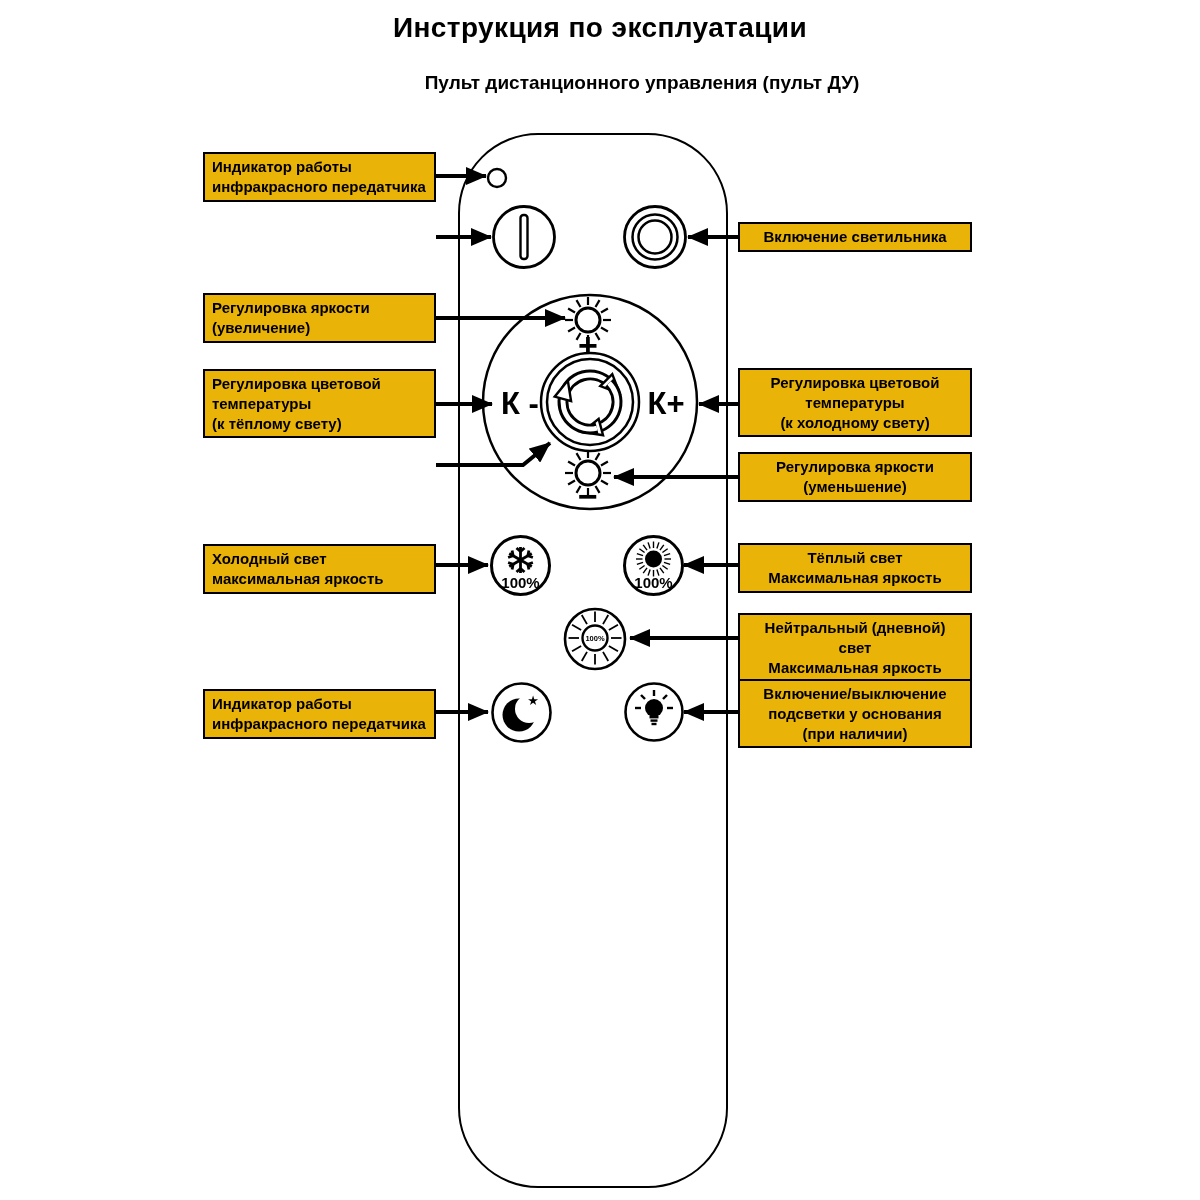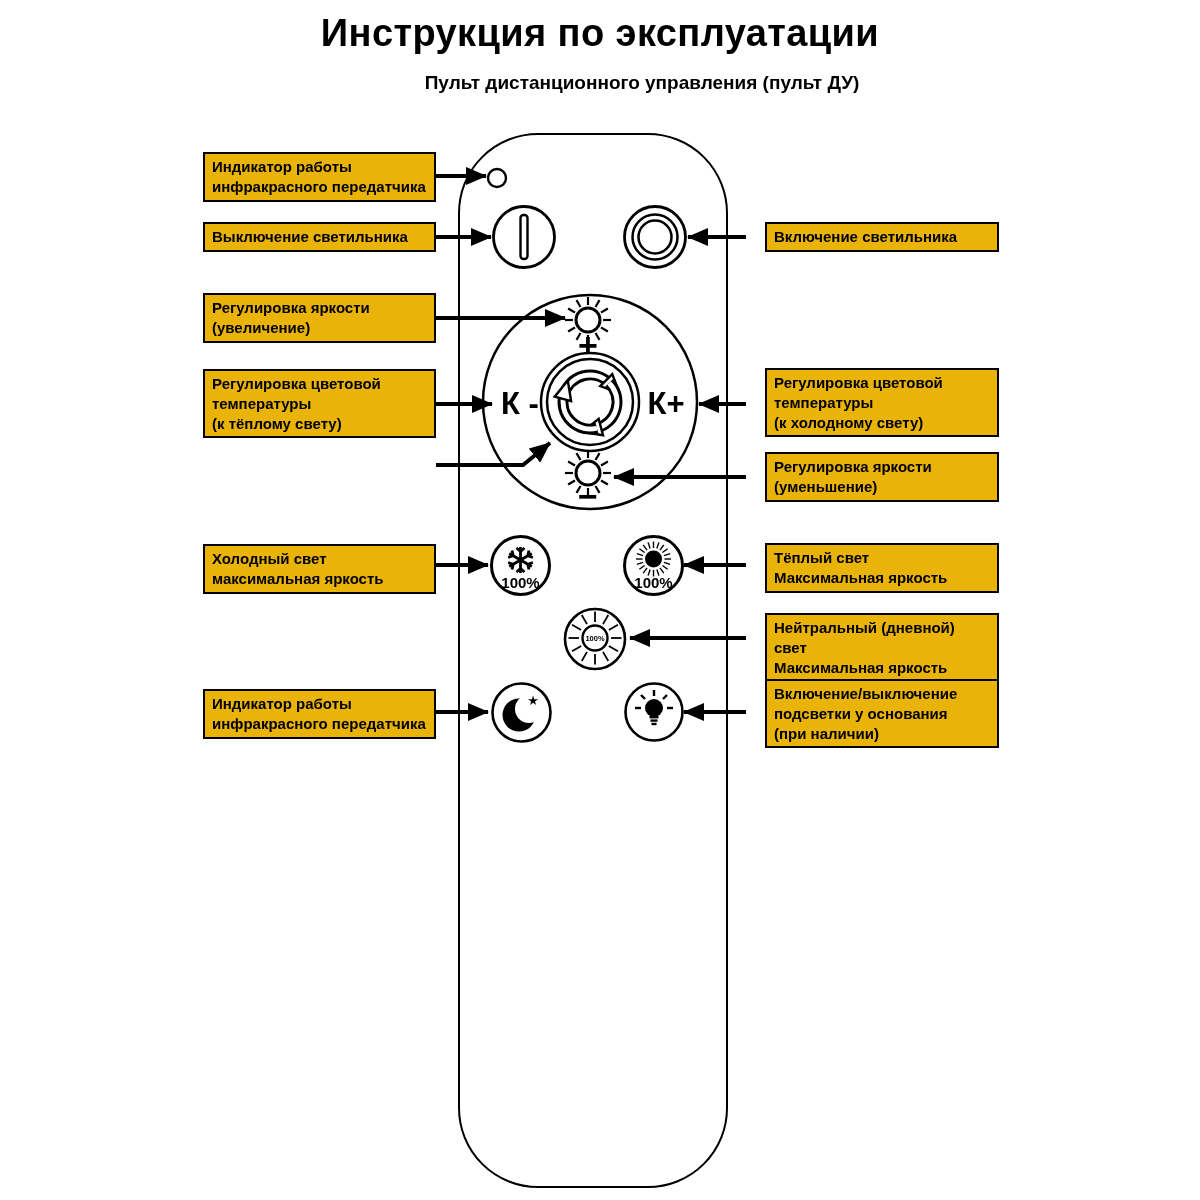--- a/index.html
+++ b/index.html
@@ -3,37 +3,37 @@
 <meta charset="utf-8">
 <style>
   html,body{margin:0;padding:0;}
   body{
     width:1200px;height:1200px;background:#fff;position:relative;
     font-family:"Liberation Sans","DejaVu Sans",sans-serif;color:#000;overflow:hidden;
   }
   .page{position:absolute;inset:0;}
   .title{
     position:absolute;top:12px;left:0;width:1200px;text-align:center;
-    font-size:38px;font-weight:bold;letter-spacing:.4px;
+    font-size:28px;font-weight:bold;letter-spacing:.4px;
   }
   .subtitle{
     position:absolute;top:72px;left:0;width:1200px;text-align:center;
     font-size:19px;font-weight:bold;padding-left:42px;
   }
   .remote{
     position:absolute;left:458px;top:133px;width:266px;height:1051px;
     border:2px solid #000;border-radius:80px;background:#fff;
   }
   .callout{
     position:absolute;border:2.5px solid #000;background:#eab308;box-sizing:border-box;
     font-size:15px;font-weight:bold;line-height:1.32;padding:3px 7px;
     white-space:pre-line;
   }
   .cl{left:203px;width:233px;text-align:left;}
-  .cr{left:765px;width:234px;text-align:left;}
+  .cr{left:738px;width:234px;text-align:center;}
   svg.abs{position:absolute;overflow:visible;}
   .oc{fill:#fff;stroke:#000;}
   .ln{stroke:#000;fill:none;}
   svg text{font-family:"Liberation Sans","DejaVu Sans",sans-serif;font-weight:bold;fill:#000;}
   .tk{font-size:31px;text-anchor:middle;}
   .tpm{font-size:34px;text-anchor:middle;}
   .tpct{font-size:15px;text-anchor:middle;}
   .tpct-s{font-size:7.5px;text-anchor:middle;}
   .tstar{font-size:13px;text-anchor:middle;}
 </style>
@@ -240,21 +240,20 @@
       <path d="M746,404 H699" marker-end="url(#ah)"></path>
       <path d="M746,477 H614" marker-end="url(#ah)"></path>
       <path d="M746,565 H684" marker-end="url(#ah)"></path>
       <path d="M746,638 H630" marker-end="url(#ah)"></path>
       <path d="M746,712 H684" marker-end="url(#ah)"></path>
     </g>
   </svg>
 
   <div class="callout cl" style="top:152px">Индикатор работы
 инфракрасного передатчика</div>
-  <div class="callout cl" style="top:222px">Выключение светильника</div>
   <div class="callout cl" style="top:293px">Регулировка яркости
 (увеличение)</div>
   <div class="callout cl" style="top:369px">Регулировка цветовой
 температуры
 (к тёплому свету)</div>
   <div class="callout cl" style="top:544px">Холодный свет
 максимальная яркость</div>
   <div class="callout cl" style="top:689px">Индикатор работы
 инфракрасного передатчика</div>
 

